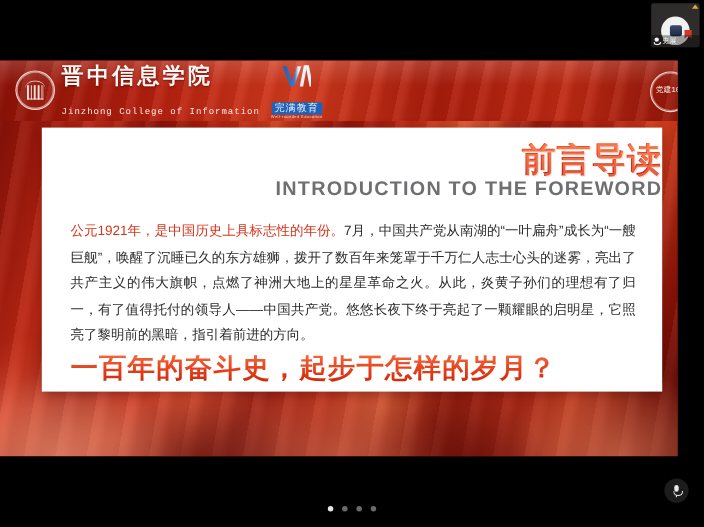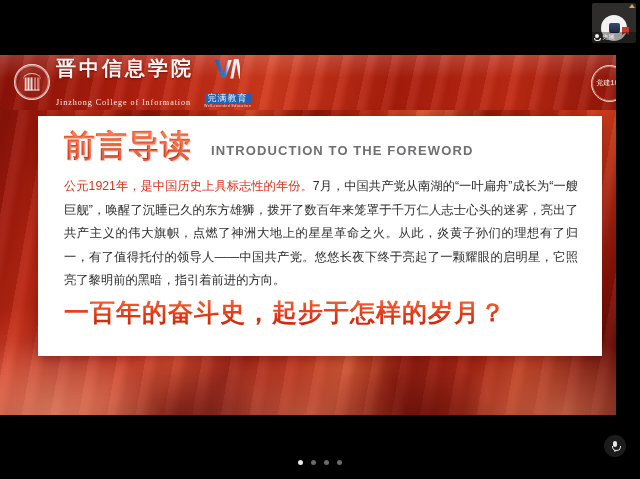--- a/index.html
+++ b/index.html
@@ -103,21 +103,21 @@
     border-radius: 50% 50% 0 0 / 100% 100% 0 0;
   }
   .school-names { display: flex; flex-direction: column; line-height: 1; }
   .school-cn {
     color: #fff7f4; font-size: 20px; letter-spacing: 3px; font-weight: 700;
     font-family: "DejaVu Serif", "Liberation Serif", serif;
     text-shadow: 0 1px 2px rgba(80,0,0,0.65);
   }
   .school-en {
     color: #ffe9e2; font-size: 8.2px; letter-spacing: 0.9px; margin-top: 21px;
-    font-family: Liberation Serif, serif;
+    font-family: Liberation Mono, monospace;
   }
   .partner-logo {
     position: relative; z-index: 2; margin-left: 10px;
     display: flex; flex-direction: column; align-items: center; line-height: 1;
   }
   .vm-mark {
     font-size: 26px; font-weight: 700; letter-spacing: -2px;
     font-family: "Liberation Sans", sans-serif;
     background: linear-gradient(90deg,#1a5fb4 0%,#2f7fd6 42%,#e9eef5 55%,#f2f4f7 100%);
     -webkit-background-clip: text; background-clip: text; color: transparent;
@@ -142,45 +142,46 @@
   
   .card {
     position: absolute; left: 38px; top: 61px;
     width: 564px; height: 240px;
     background: #ffffff;
     box-shadow: 0 2px 10px rgba(60,0,0,0.35);
   }
   .title-row {
     display: flex; align-items: flex-end; gap: 0;
     padding: 14px 0 0 26px;
+    flex-direction: column;
   }
   .cn-title {
     font-size: 31px; font-weight: 700; letter-spacing: 1px;
     font-family: "DejaVu Sans", "Liberation Sans", sans-serif;
     background: linear-gradient(180deg,#f05a2a 0%,#e23b16 45%,#c41f08 100%);
     -webkit-background-clip: text; background-clip: text; color: transparent;
     text-shadow: 1px 1px 0 rgba(255,170,140,0.45);
     line-height: 1;
   }
   .en-title {
     margin-left: 19px; margin-bottom: 3px;
-    font-size: 13px; letter-spacing: 1.1px; color: #6f6f72; font-weight: 600;
+    font-size: 18px; letter-spacing: 1.1px; color: #6f6f72; font-weight: 600;
     font-family: "Liberation Sans", sans-serif;
   }
   .body-text {
     margin: 14px 24px 0 26px;
     font-size: 12.3px; line-height: 23.5px; color: #2b2b2b;
     text-align: justify; text-justify: inter-ideograph;
     font-family: Liberation Sans, sans-serif;
   }
   .body-text .hl { color: #d8321a; }
   .slogan {
     margin: 6px 0 0 26px;
     font-size: 25px; font-weight: 700; letter-spacing: 1px;
-    font-family: Liberation Sans, sans-serif;
+    font-family: Liberation Mono, monospace;
     background: linear-gradient(180deg,#f4653a 0%,#e5401c 48%,#cc2408 100%);
     -webkit-background-clip: text; background-clip: text; color: transparent;
     line-height: 1.1;
   }
 
   
   .participant {
     position: absolute; right: 4px; top: 3px; z-index: 40;
     width: 44px; height: 40px;
     background: #2f2d2c;

